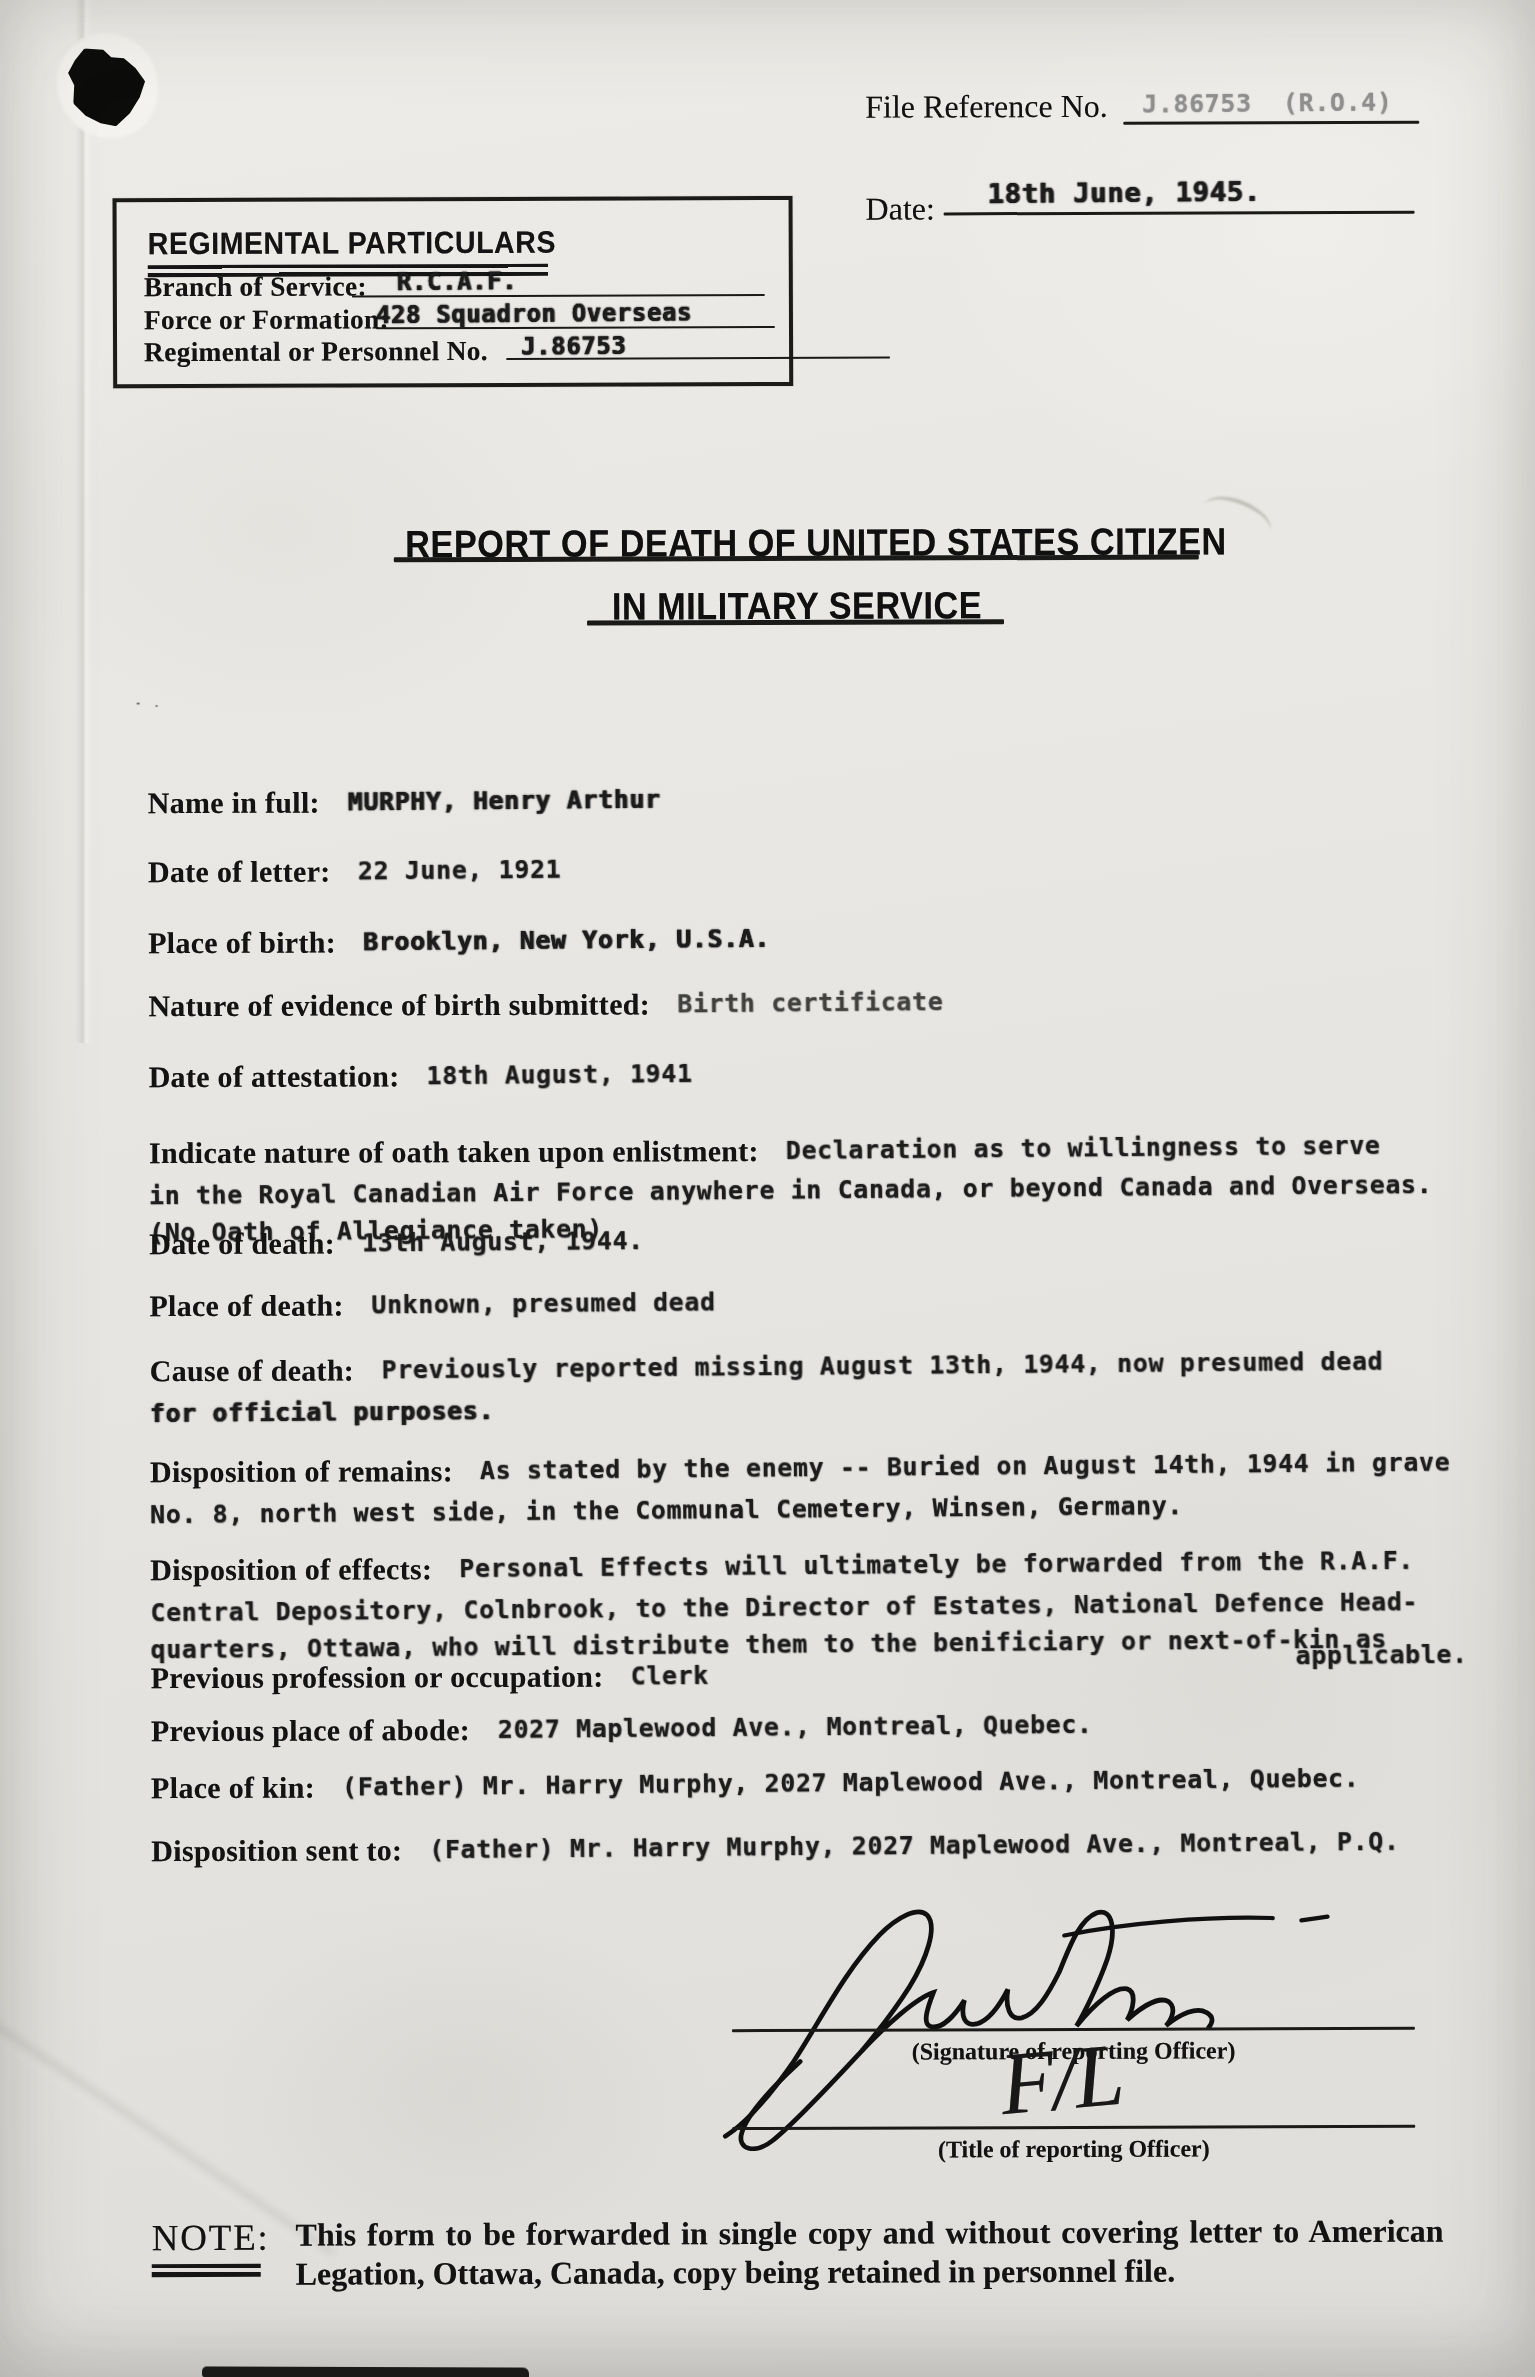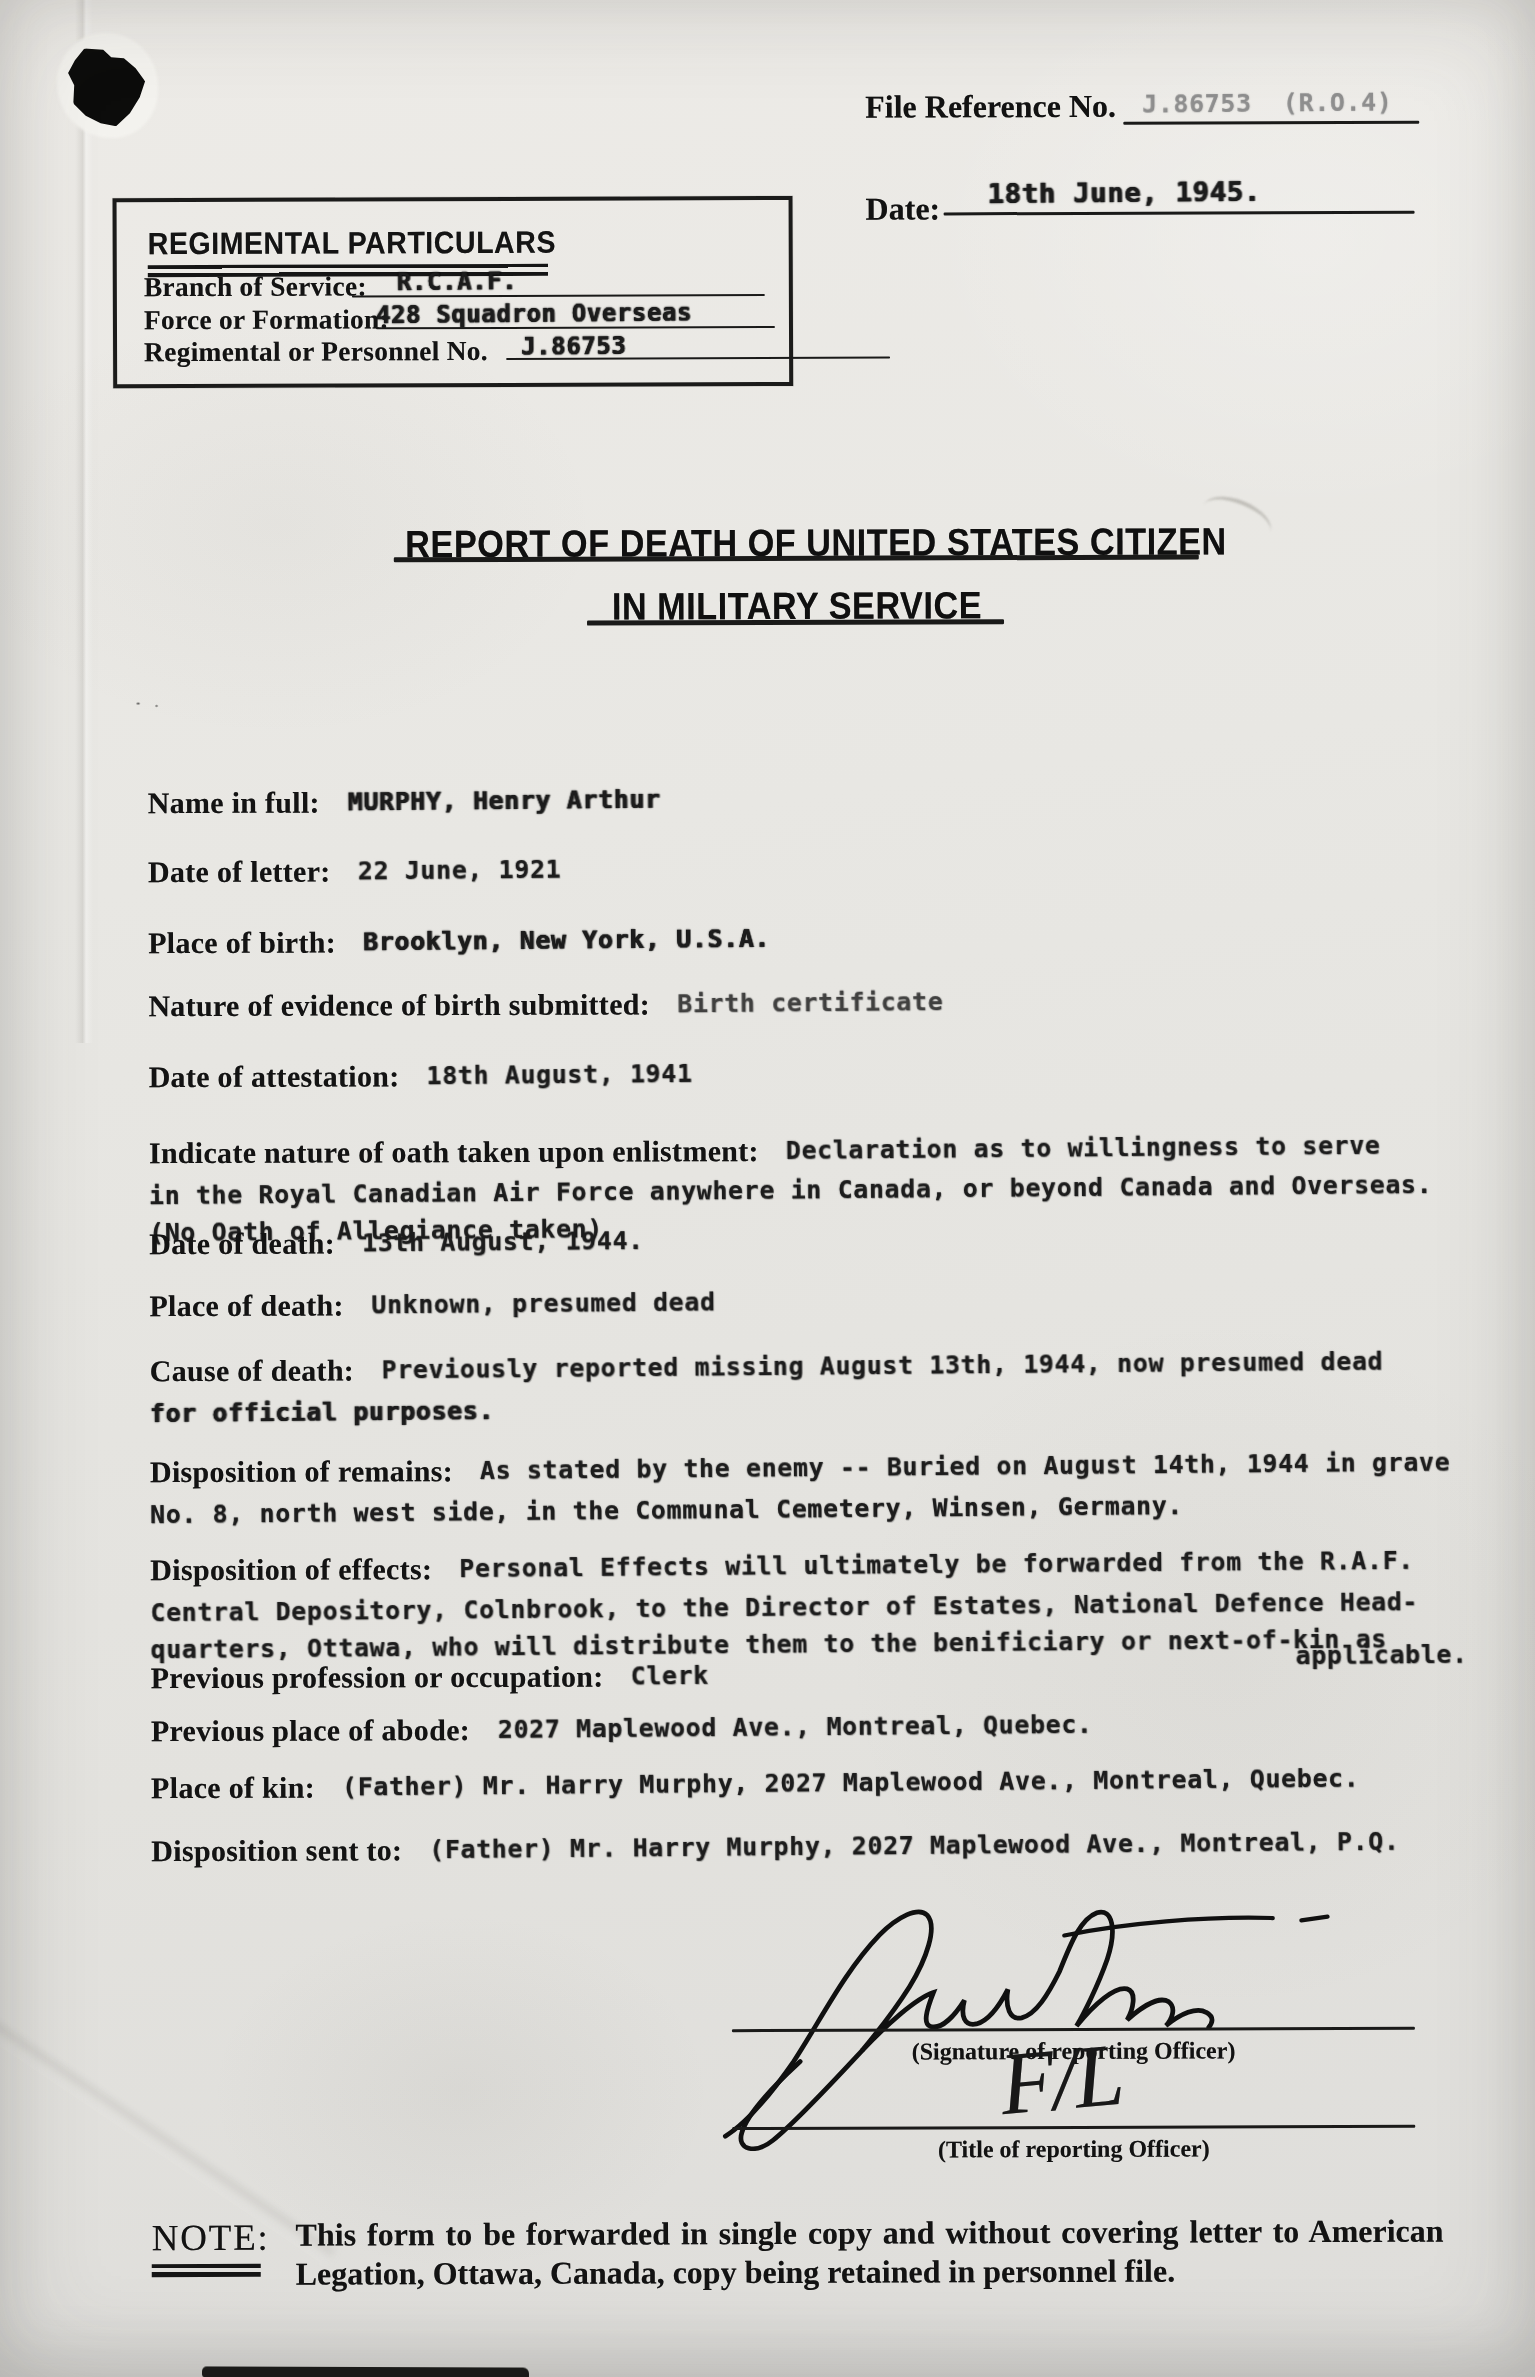--- a/index.html
+++ b/index.html
@@ -35,21 +35,21 @@
     border-radius:4.8px 6px 1.8px 3.6px; transform:rotate(.2deg); filter:blur(0.4px); }
 
   .tilt { position:absolute; inset:0; transform:rotate(-.2deg); transform-origin:50% 50%; }
 
   .rule { position:absolute; background:#1a1a19; height:3px; border-radius:1.2px; }
   .rule.thick { height:5.4px; }
 
   
   .plabel { font-weight:700; font-size:30px; letter-spacing:0.3px; color:#131313;
     text-shadow:0 0 0.6px rgba(0,0,0,.38); }
-  .hlabel { position:absolute; font-weight:700; font-size:32px; color:#121212;
+  .hlabel { position:absolute; font-weight:400; font-size:32px; color:#121212;
     text-shadow:0 0 0.6px rgba(0,0,0,.38); white-space:nowrap; }
 
   
   .typed { font-family:"DejaVu Sans Mono","Liberation Mono",monospace; font-weight:700; font-size:25px;
     color:#1c1c1c; letter-spacing:0.6px; white-space:pre; display:inline-block; position:relative; top:-1.8px;
     transform:rotate(-.3deg); transform-origin:left bottom;
     text-shadow:0 0 1.2px rgba(22,22,22,.55), 0.6px 0.6px 0 rgba(22,22,22,.22); filter:blur(0.2px); }
   .typed.abs { position:absolute; }
   .typed.heavy { text-shadow:0 0 1.8px rgba(8,8,8,.8), 1.2px 0 0 rgba(8,8,8,.45), 0 0 0.6px #000; }
   .typed.ghost { color:#8e8e8e; text-shadow:0 0 1.2px rgba(130,130,130,.6); }

